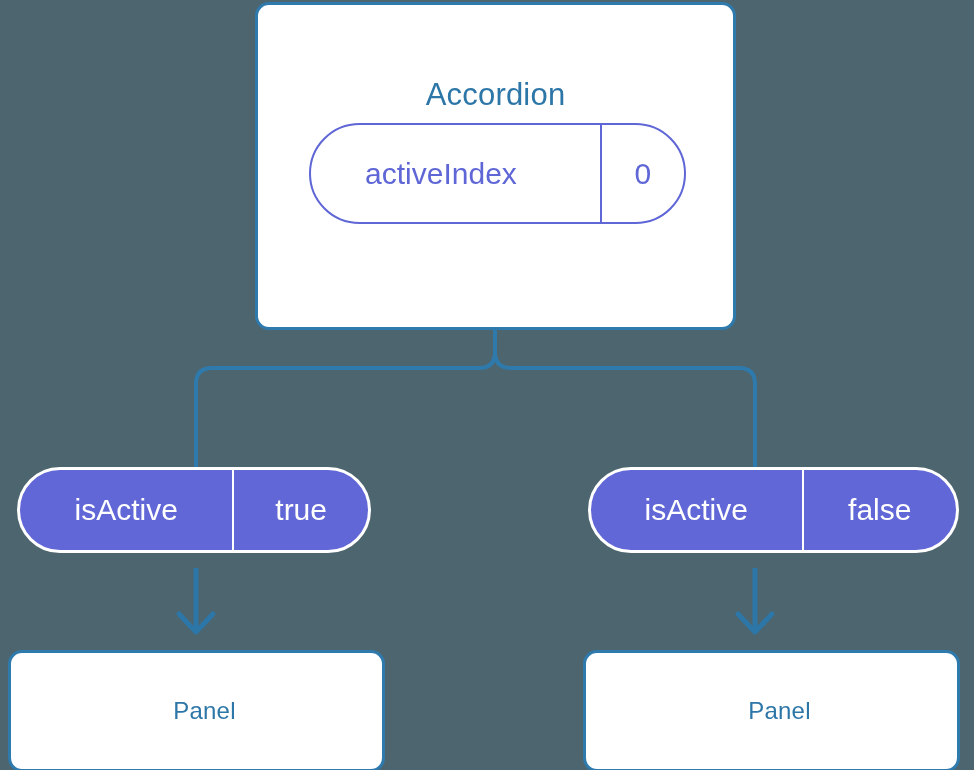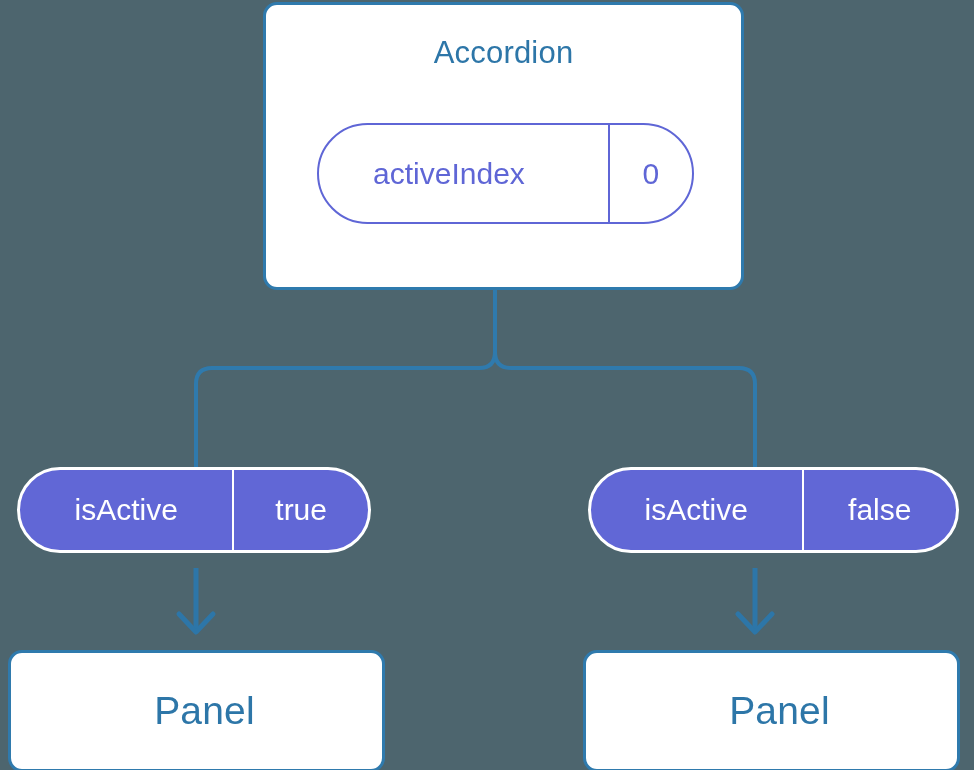--- a/index.html
+++ b/index.html
@@ -45,37 +45,36 @@
     font-weight: 400;
     text-align: center;
     letter-spacing: 0.2px;
   }
 
   
   #accordion-card {
     left: 255px;
     top: 2px;
     width: 481px;
-    height: 288px;
-    padding-top: 30px;
-    margin-left: 8px;
+    height: 328px;
+    padding-top: 72px;
   }
 
   
   .panel-card {
     width: 377px;
     height: 122px;
     display: flex;
     align-items: center;
     justify-content: center;
   }
   #panel-card-left  { left: 8px;   top: 650px; }
   #panel-card-right { left: 583px; top: 650px; }
   .panel-card .card-title {
-    font-size: 39px;
+    font-size: 24px;
     margin-left: 16px;
   }
 
   
   .pill {
     position: absolute;
     display: flex;
     align-items: stretch;
     border-radius: 999px;
     box-sizing: border-box;

